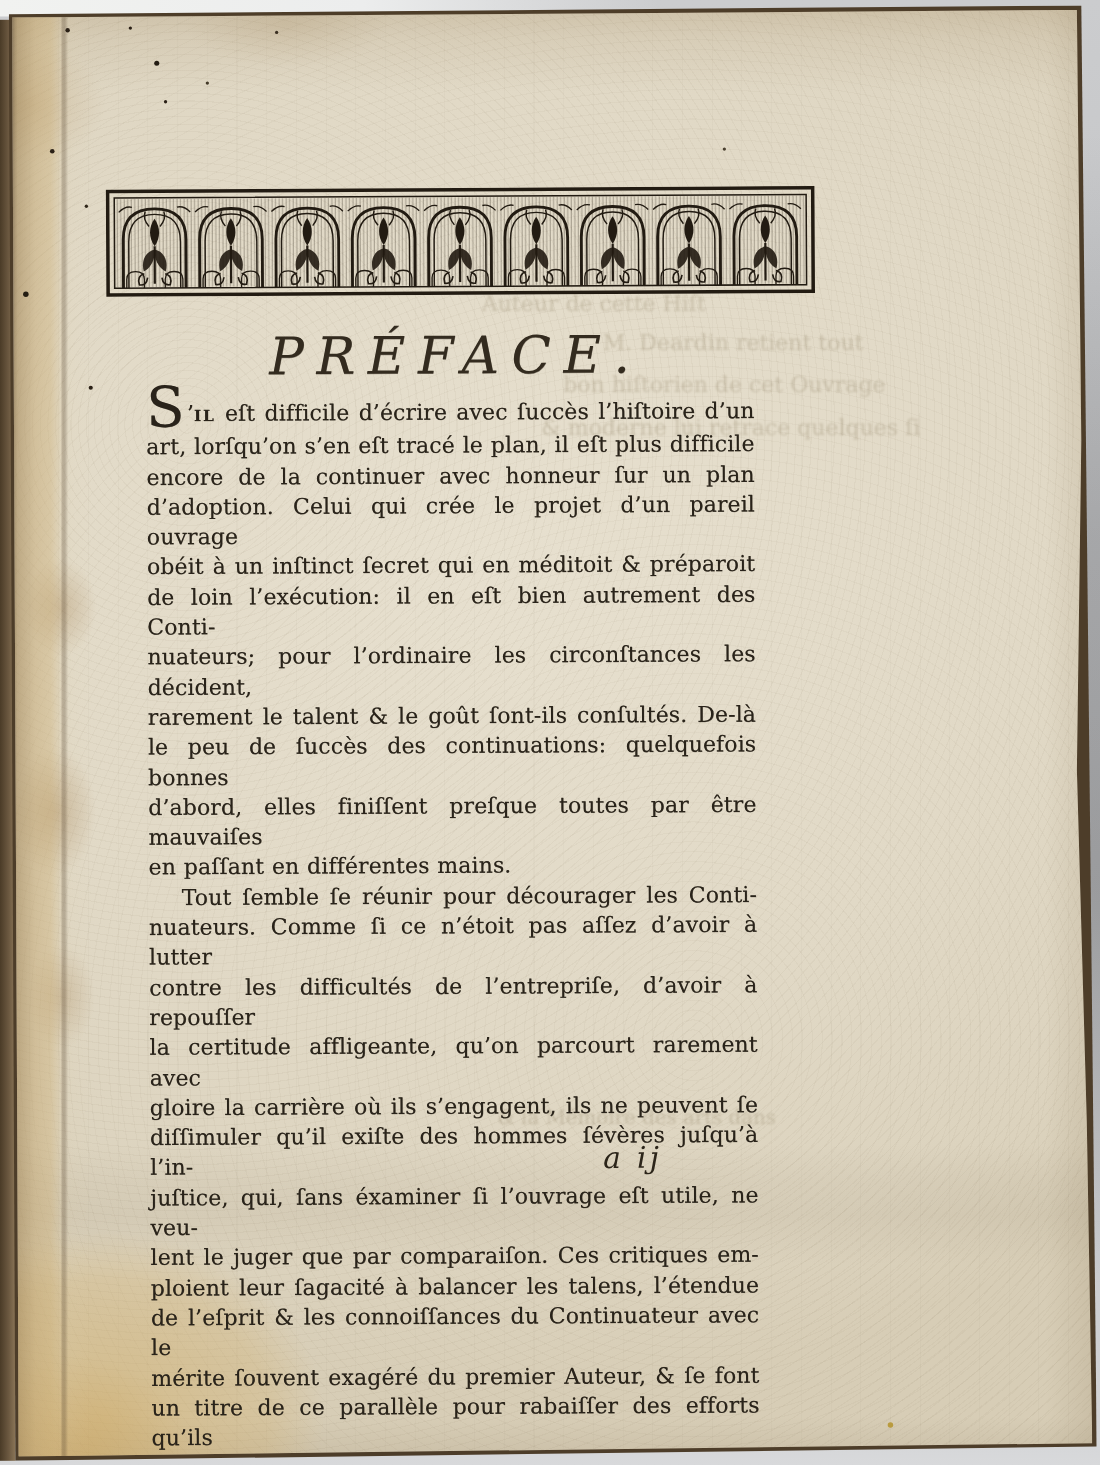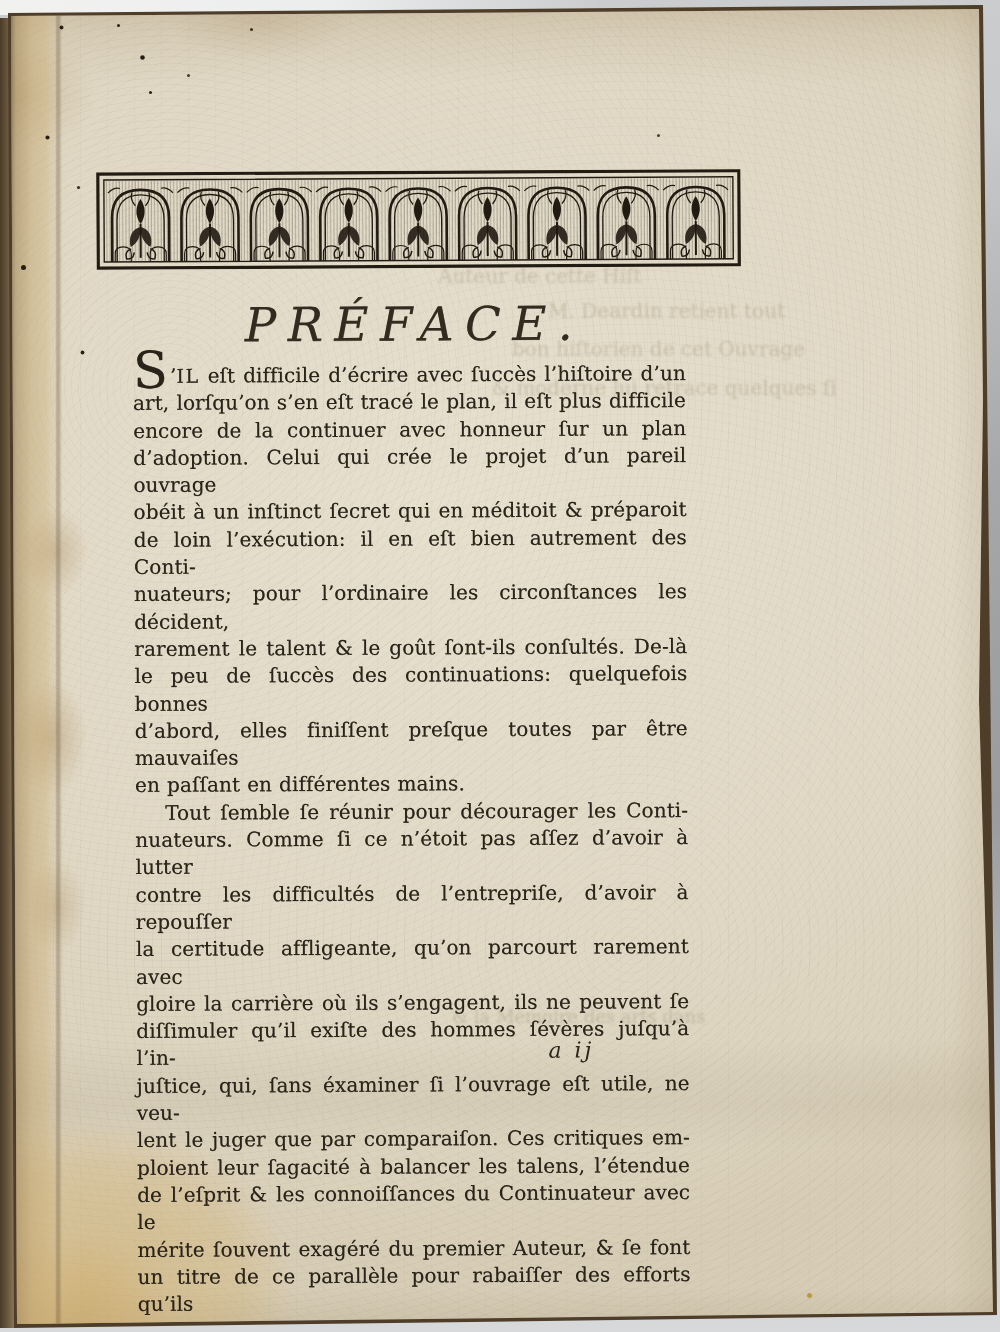--- a/index.html
+++ b/index.html
@@ -74,23 +74,23 @@
     font-style:italic;font-size:47px;line-height:60px;letter-spacing:.24em;text-indent:.2em;
     color:#332b1f;text-shadow:.3px .3px .4px rgba(40,32,20,.45);}
 
   .textblock{position:absolute;left:133px;top:361px;width:553px;
     font-size:20px;line-height:27.3px;word-spacing:.6px;letter-spacing:.1px;
     text-shadow:.2px .2px .3px rgba(40,32,20,.5);}
   .para .line,.opening-line{text-align:justify;text-align-last:justify;}
   .para .lines .line:last-child{text-align-last:left;}
   .para2 .lines .line:first-child{text-indent:30px;}
   .dropcap{font-size:51px;line-height:0;vertical-align:-5px;margin-right:2px;}
-  .sc{font-size:19px;letter-spacing:1.6px;}
+  .sc{font-size:14px;letter-spacing:1.6px;font-weight:bold;}
 
-  .signature{position:absolute;left:545px;top:1038px;font-style:italic;font-size:22px;
+  .signature{position:absolute;left:545px;top:1038px;font-style:italic;font-size:27px;
     letter-spacing:3px;color:#2c251a;}
 </style>
 </head>
 <body>
 
 <div class="bg-top-sliver"></div>
 <div class="spine-strip"></div>
 <div class="bg-right-shade"></div>
 
 <div class="page-rim"></div>

